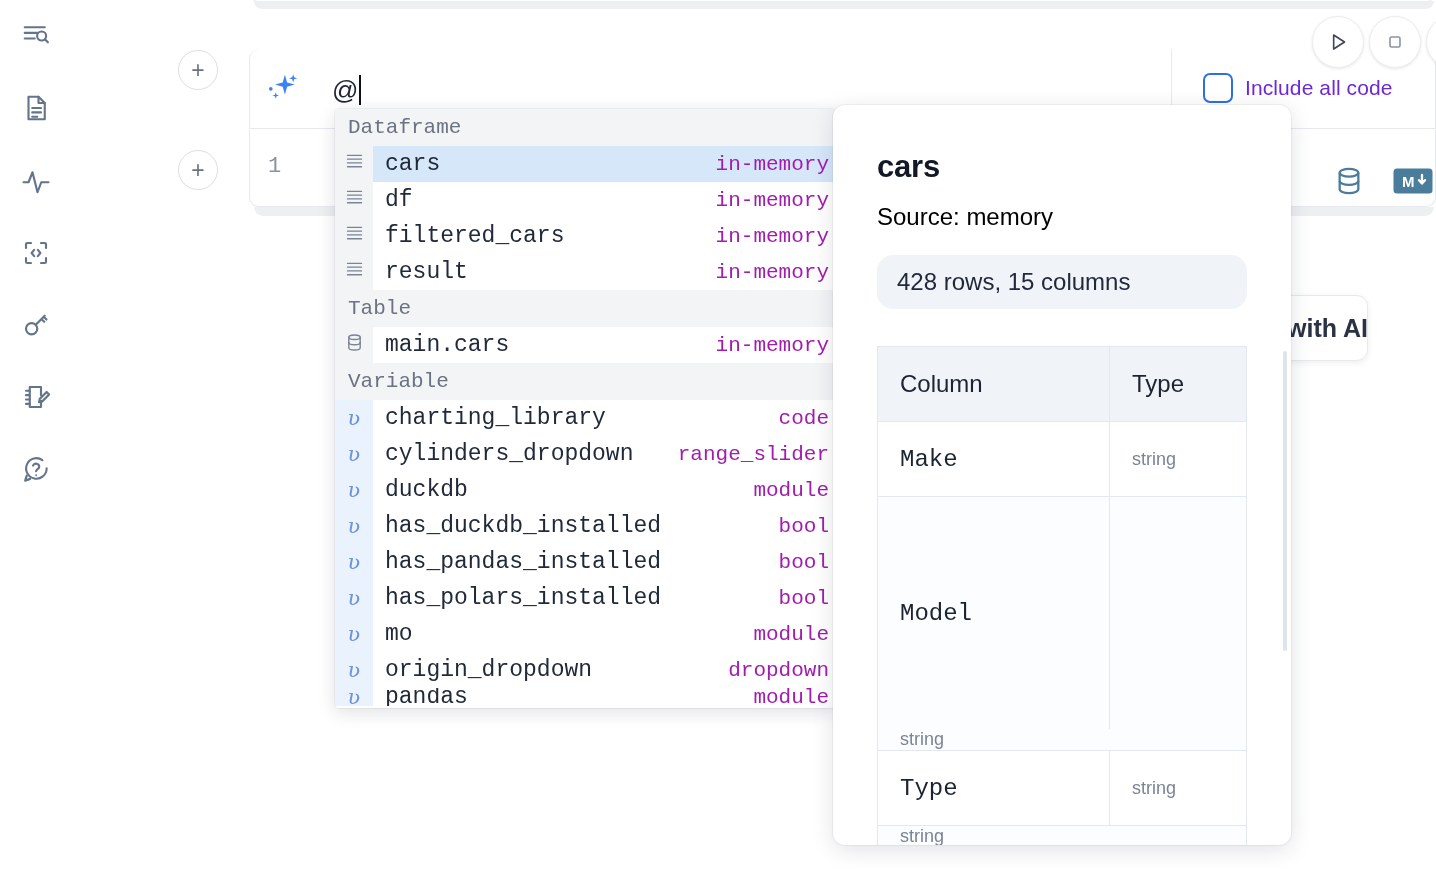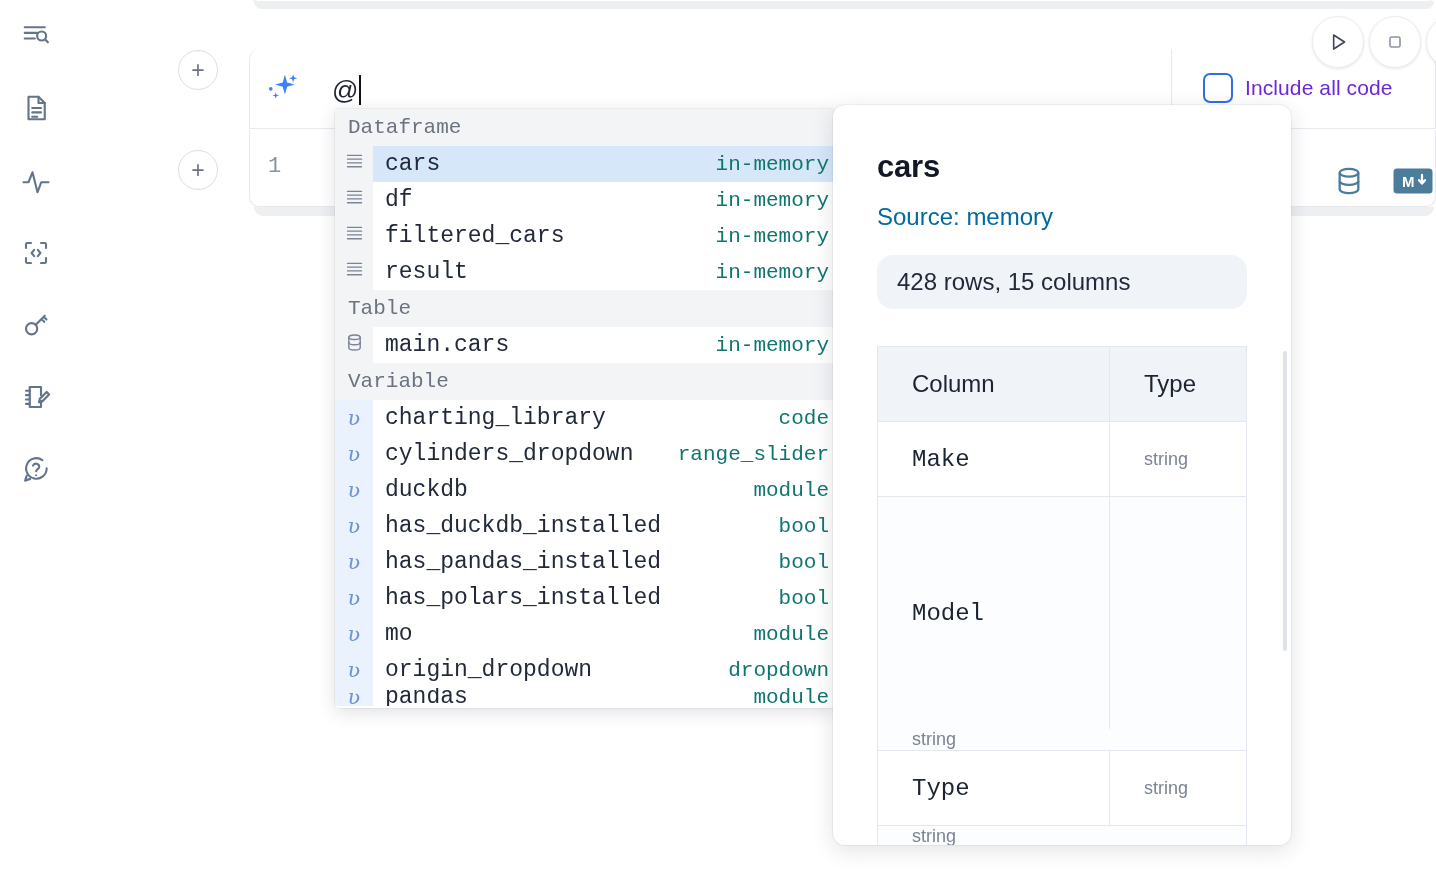--- a/index.html
+++ b/index.html
@@ -74,42 +74,42 @@
   .ac-group { height:37px; background:#f3f4f6; color:#6b7280;
               font-size:21px; display:flex; align-items:center; padding-left:13px; }
   .ac-row { height:36px; display:flex; align-items:center; position:relative; cursor:pointer; }
   .ac-gutter { width:38px; height:36px; flex:0 0 38px; display:flex; align-items:center;
                justify-content:center; background:#f3f4f6; }
   .ac-gutter.var { background:#eaf2fd; }
   .ac-body { flex:1; height:36px; display:flex; align-items:center;
              justify-content:space-between; padding:0 0 0 12px; overflow:hidden; }
   .ac-row.sel .ac-body { background:#d6e7fa; }
   .ac-name { font-size:23px; color:#222a3a; white-space:nowrap; }
-  .ac-kind { font-size:21px; color:#0f766e; white-space:nowrap; padding-right:6px; }
+  .ac-kind { font-size:21px; color:#a21caf; white-space:nowrap; padding-right:6px; }
   .ac-row.partial { height:18px; overflow:hidden; }
   .ac-row.partial .ac-gutter, .ac-row.partial .ac-body { height:36px; }
   .gl-ico svg { width:21px; height:21px; stroke:#7b8394; fill:none; stroke-width:1.6;
                 stroke-linecap:round; }
   .vglyph { font-family:"DejaVu Serif", serif; font-style:italic; font-size:21px; color:#6e92d8; }
 
   
   .pv { position:absolute; left:833px; top:105px; width:458px; height:740px;
         background:#fff; border-radius:12px;
         box-shadow:0 5px 22px rgba(25,32,54,.13), 0 0 0 1px rgba(25,32,54,.05);
         overflow:hidden; }
   .pv-title { position:absolute; left:44px; top:44px; font-size:31px; font-weight:700;
               color:#121826; letter-spacing:-.2px; }
-  .pv-src { position:absolute; left:44px; top:98px; font-size:24px; color:#0369a1; }
+  .pv-src { position:absolute; left:44px; top:98px; font-size:24px; color:#000000; }
   .pv-stat { position:absolute; left:44px; top:150px; width:370px; height:54px;
              background:#f0f3f8; border-radius:16px; display:flex; align-items:center;
              padding-left:20px; font-size:24px; color:#222a3a; }
   .pv-table { position:absolute; left:44px; top:241px; width:370px;
               border:1px solid #e3e8f0; border-bottom:none; }
   .pv-tr { display:flex; border-bottom:1px solid #e3e8f0; }
-  .pv-th, .pv-td { padding:0 34px; height:74px; display:flex; align-items:center; }
+  .pv-th, .pv-td { padding:0 22px; height:74px; display:flex; align-items:center; }
   .pv-c1 { width:232px; flex:0 0 232px; border-right:1px solid #e3e8f0; }
   .pv-c2 { flex:1; }
   .pv-head { background:#f0f3f8; }
   .pv-th { font-size:24px; color:#1c2431; }
   .pv-td.name { font-family:"Liberation Mono", monospace; font-size:24px; color:#1c2431; }
   .pv-td.type { font-size:18px; color:#7b8494; }
   .pv-tr.odd { background:#fcfdfe;flex-direction:column; }
   .pv-scroll { position:absolute; right:4px; top:246px; width:4px; height:300px;
                background:#dfe3ea; border-radius:2px; }
 </style>
@@ -228,20 +228,21 @@
     </div>
     <div>
       <svg viewBox="0 0 40 26" width="40" height="26">
         <rect x="0.5" y="0.5" width="39" height="25" rx="3.5" fill="#4a7c9b"></rect>
         <text x="9" y="19" font-family="Liberation Sans, sans-serif" font-size="15" font-weight="700" fill="#ffffff">M</text>
         <path d="M29 7v8M26 12.2l3 3.4 3-3.4" stroke="#ffffff" stroke-width="2.3" fill="none" stroke-linecap="round" stroke-linejoin="round"></path>
       </svg>
     </div>
   </div>
 
+  <div class="ai-chip">with AI</div>
 
   <div class="ac" id="autocomplete">
       <div class="ac-group">Dataframe</div>
       <div class="ac-row sel">
         <div class="ac-gutter">
           <span class="gl-ico"><svg viewBox="0 0 24 24">
               <line x1="4" y1="5" x2="20" y2="5"></line>
               <line x1="4" y1="9.3" x2="20" y2="9.3"></line>
               <line x1="4" y1="13.6" x2="20" y2="13.6"></line>
               <line x1="4" y1="18" x2="20" y2="18"></line>

